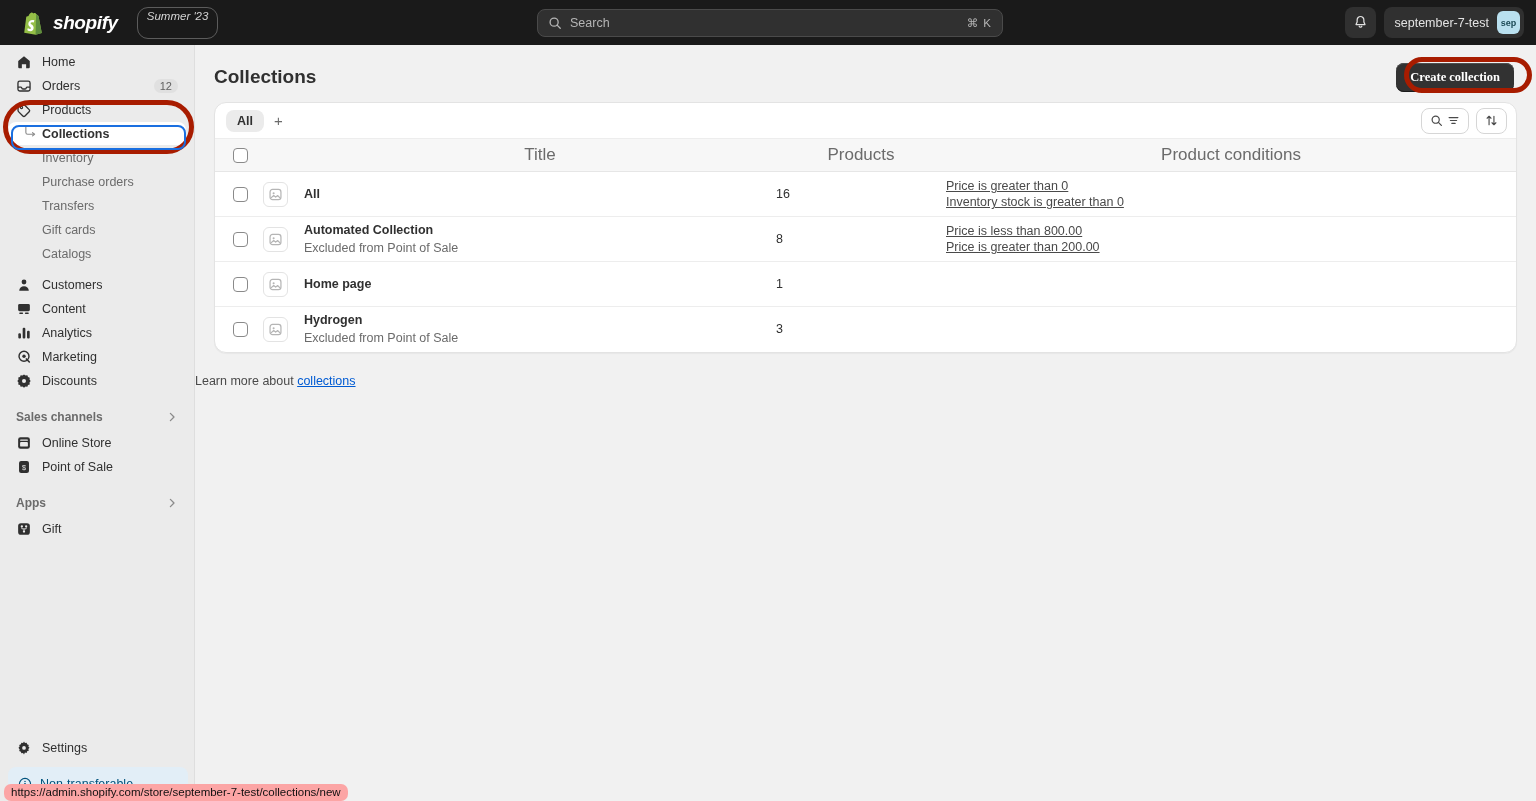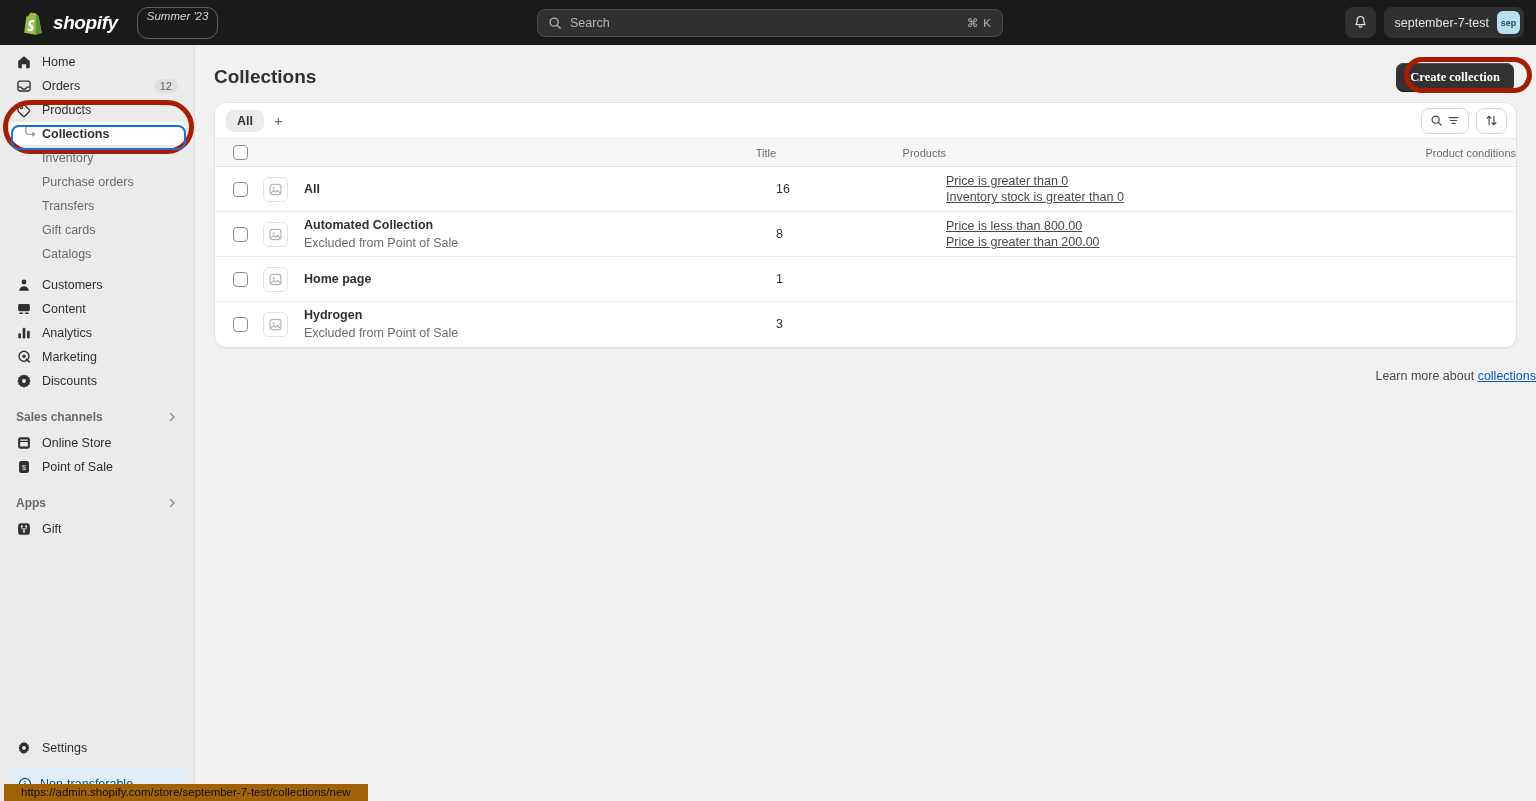--- a/index.html
+++ b/index.html
@@ -148,22 +148,22 @@
   .toolbar-right { margin-left: auto; display: flex; gap: 7px; }
   .icon-btn {
     height: 26px; border: 1px solid #d6d6d6; border-radius: 8px;
     background: #fff; display: flex; align-items: center;
     justify-content: center; gap: 4px; padding: 0 8px; cursor: pointer;
   }
 
   table { width: 100%; border-collapse: collapse; table-layout: fixed; }
   thead tr { background: #f7f7f7; }
   th {
-    font-size: 11px; font-weight: normal; color: #6b6b6b;
-    text-align: right; padding: 6px 0; height: 26px;
+    font-size: 17px; font-weight: normal; color: #6b6b6b;
+    text-align: center; padding: 6px 0; height: 26px;
     border-bottom: 1px solid #e6e6e6;
   }
   .col-chk  { width: 48px; padding-left: 18px; }
   .col-thumb{ width: 41px; }
   .col-title{ width: 472px; }
   .col-prod { width: 170px; }
   .col-cond { width: auto; }
   tbody tr { border-bottom: 1px solid #ededed; }
   tbody tr:last-child { border-bottom: 0; }
   td { padding: 0; vertical-align: middle; font-size: 12.5px; color: #303030; }
@@ -177,21 +177,21 @@
     width: 25px; height: 25px; border: 1px solid #e3e3e3;
     border-radius: 6px; background: #fff;
     display: flex; align-items: center; justify-content: center;
   }
   .title-main { font-size: 12.5px; font-weight: bold; color: #303030; }
   .title-sub  { font-size: 12.5px; color: #6b6b6b; margin-top: 4px; }
   .cond-line { font-size: 12.5px; color: #4a4a4a; line-height: 16px; text-decoration: underline; }
   .num { font-size: 12.5px; color: #303030; }
 
   .learn-more {
-    text-align: right; font-size: 12.5px; color: #4a4a4a;
+    text-align: left; font-size: 12.5px; color: #4a4a4a;
     margin-top: 21px;
   }
   .learn-more a { color: #005bd3; text-decoration: underline; }
 
   
   .anno { position: absolute; pointer-events: none; z-index: 60; }
   .anno-red-nav {
     left: 3px; top: 100px; width: 191px; height: 54px;
     border: 5px solid #a81c00; border-radius: 27px;
   }
@@ -200,23 +200,24 @@
     border: 2px solid #1a6fe0; border-radius: 8px;
   }
   .anno-red-btn {
     left: 1404px; top: 57px; width: 128px; height: 36px;
     border: 5px solid #a81c00; border-radius: 20px;
   }
 
   
   .statusbar {
     position: absolute; left: 4px; bottom: 0; z-index: 70;
-    background: #a16207; color: #101010;
-    font-size: 11.5px; padding: 2px 17px 3px;
+    background: #fca5a5; color: #101010;
+    font-size: 11.5px; padding: 2px 7px 3px;
     white-space: nowrap;
+    border-radius: 7px;
   }
 </style>
 </head>
 <body>
 
 <div class="topbar">
   <div class="brand">
     <svg class="shopify-bag" viewBox="0 0 24 26">
       <path d="M15.4 3.2c-.2-.6-.7-1-1.3-1.1-.3-.1-1-.2-1.7.4-.7-.8-1.6-1-2.4-.8C8.6 2 7.6 3.6 7.1 5.4L5.3 6c-.6.2-.6.2-.7.8L2.4 23.6l12.4 2.1L21.6 24 18 5.3l-2.6-2.1z" fill="#95BF47"></path>
       <path d="M18 5.3L15.4 3.2l-.6 22.5L21.6 24 18 5.3z" fill="#5E8E3E"></path>

